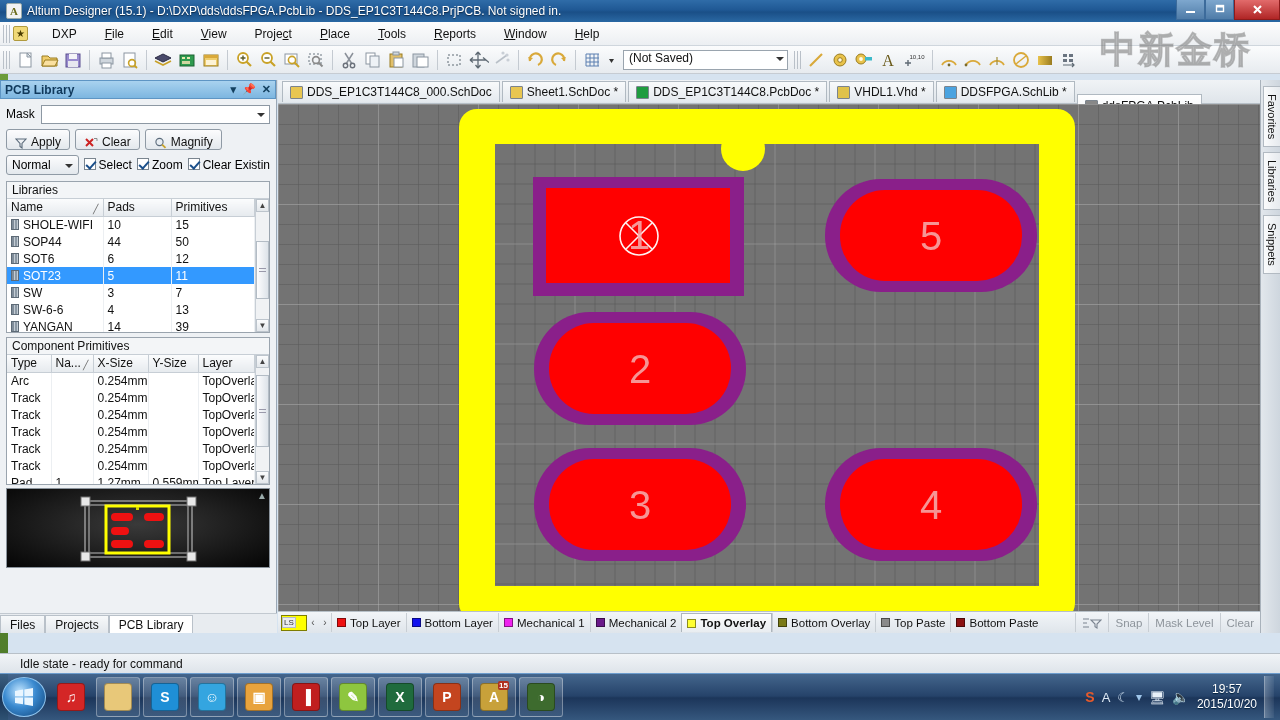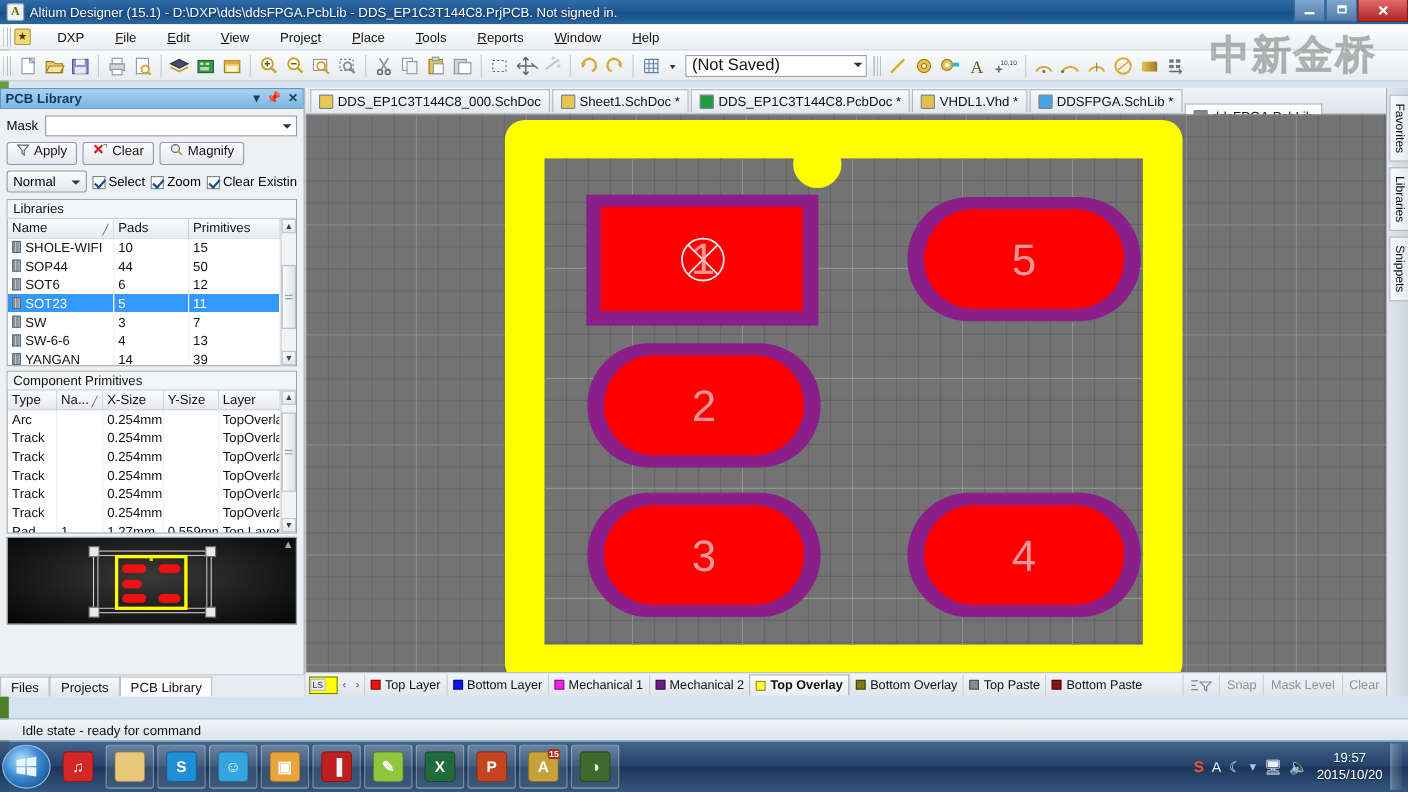--- a/index.html
+++ b/index.html
@@ -54,21 +54,21 @@
   .toolbar {
     position:absolute; left:0; top:46px; width:1280px; height:28px;
     background:linear-gradient(to bottom,#fbfcfd,#e7ebef);
     border-bottom:1px solid #c6ccd3;
     display:flex; align-items:center;
   }
   .tb-ico { width:22px;height:22px;margin:0 1px; position:relative; border-radius:2px;}
   .tb-sep { width:1px;height:20px;background:#c4cad1;margin:0 4px;}
   .combo {
     width:165px;height:20px;background:#fff;border:1px solid #9aa4ae;
-    display:flex;align-items:flex-start;padding-left:5px;font-size:15px;color:#111;
+    display:flex;align-items:flex-start;padding-left:5px;font-size:12px;color:#111;
     position:relative; margin-left:4px;
   }
   .combo .arrow { position:absolute;right:3px;top:6px;
     border-left:4px solid transparent;border-right:4px solid transparent;border-top:4px solid #333;}
 
   
   .watermark {
     position:absolute; right:28px; top:26px; font-size:36px;
     font-family:"DejaVu Sans", sans-serif; font-weight:bold;
     color:rgba(120,120,120,.30); letter-spacing:2px; pointer-events:none;
@@ -83,30 +83,30 @@
     border:1px solid #5e95c4; display:flex;align-items:center;padding:0 4px;
     color:#10395c; font-weight:bold; font-size:12px;
   }
   .panel-head .hbtns { margin-left:auto; display:flex; gap:6px; font-size:11px; color:#13405f;}
   .maskrow { display:flex;align-items:center;height:24px;padding:0 6px;margin-top:3px;}
   .maskrow label { font-size:12px;margin-right:6px;}
   .maskbox { flex:1;height:19px;background:#fff;border:1px solid #8d98a3;position:relative;}
   .maskbox .arrow{position:absolute;right:4px;top:7px;border-left:4px solid transparent;border-right:4px solid transparent;border-top:4px solid #333;}
   .btnrow { display:flex; gap:5px; padding:3px 6px;}
   .pbtn {
-    height:21px; padding:0 8px; display:flex;align-items:flex-start;gap:4px;
+    height:21px; padding:0 8px; display:flex;align-items:flex-end;gap:4px;
     background:linear-gradient(to bottom,#fcfcfd,#e3e8ed);
     border:1px solid #8f9aa5; border-radius:3px; font-size:12px; color:#111;
   }
   .optrow { display:flex;align-items:center;gap:5px;padding:2px 6px 4px 6px;}
   .sel-normal { width:82px;height:20px;background:linear-gradient(to bottom,#fcfcfd,#e3e8ed);
     border:1px solid #8f9aa5;border-radius:3px;position:relative;font-size:12px;
     display:flex;align-items:center;padding-left:5px;}
   .sel-normal .arrow{position:absolute;right:5px;top:8px;border-left:4px solid transparent;border-right:4px solid transparent;border-top:4px solid #333;}
-  .cbx { display:flex;align-items:flex-end;gap:3px;font-size:12px;white-space:nowrap;}
+  .cbx { display:flex;align-items:flex-start;gap:3px;font-size:12px;white-space:nowrap;}
   .chk { width:12px;height:12px;background:#fff;border:1px solid #7a858f;position:relative;}
   .chk:after{content:"";position:absolute;left:3px;top:0px;width:4px;height:8px;border:solid #1b4f8a;border-width:0 2px 2px 0;transform:rotate(42deg);}
 
   .grid-wrap { margin:2px 6px 0 6px; border:1px solid #9aa4ae; background:#fff; position:relative;}
   .grid-title { height:17px;background:#f3f5f7;border-bottom:1px solid #c7ced5;
     display:flex;align-items:center;padding-left:5px;font-size:12px;color:#111;}
   table.gt { width:100%; border-collapse:collapse; font-size:12px; table-layout:fixed;}
   table.gt th {
     background:linear-gradient(to bottom,#fbfcfd,#e6eaee); border-right:1px solid #c7ced5;
     border-bottom:1px solid #c7ced5; font-weight:normal; text-align:left;

